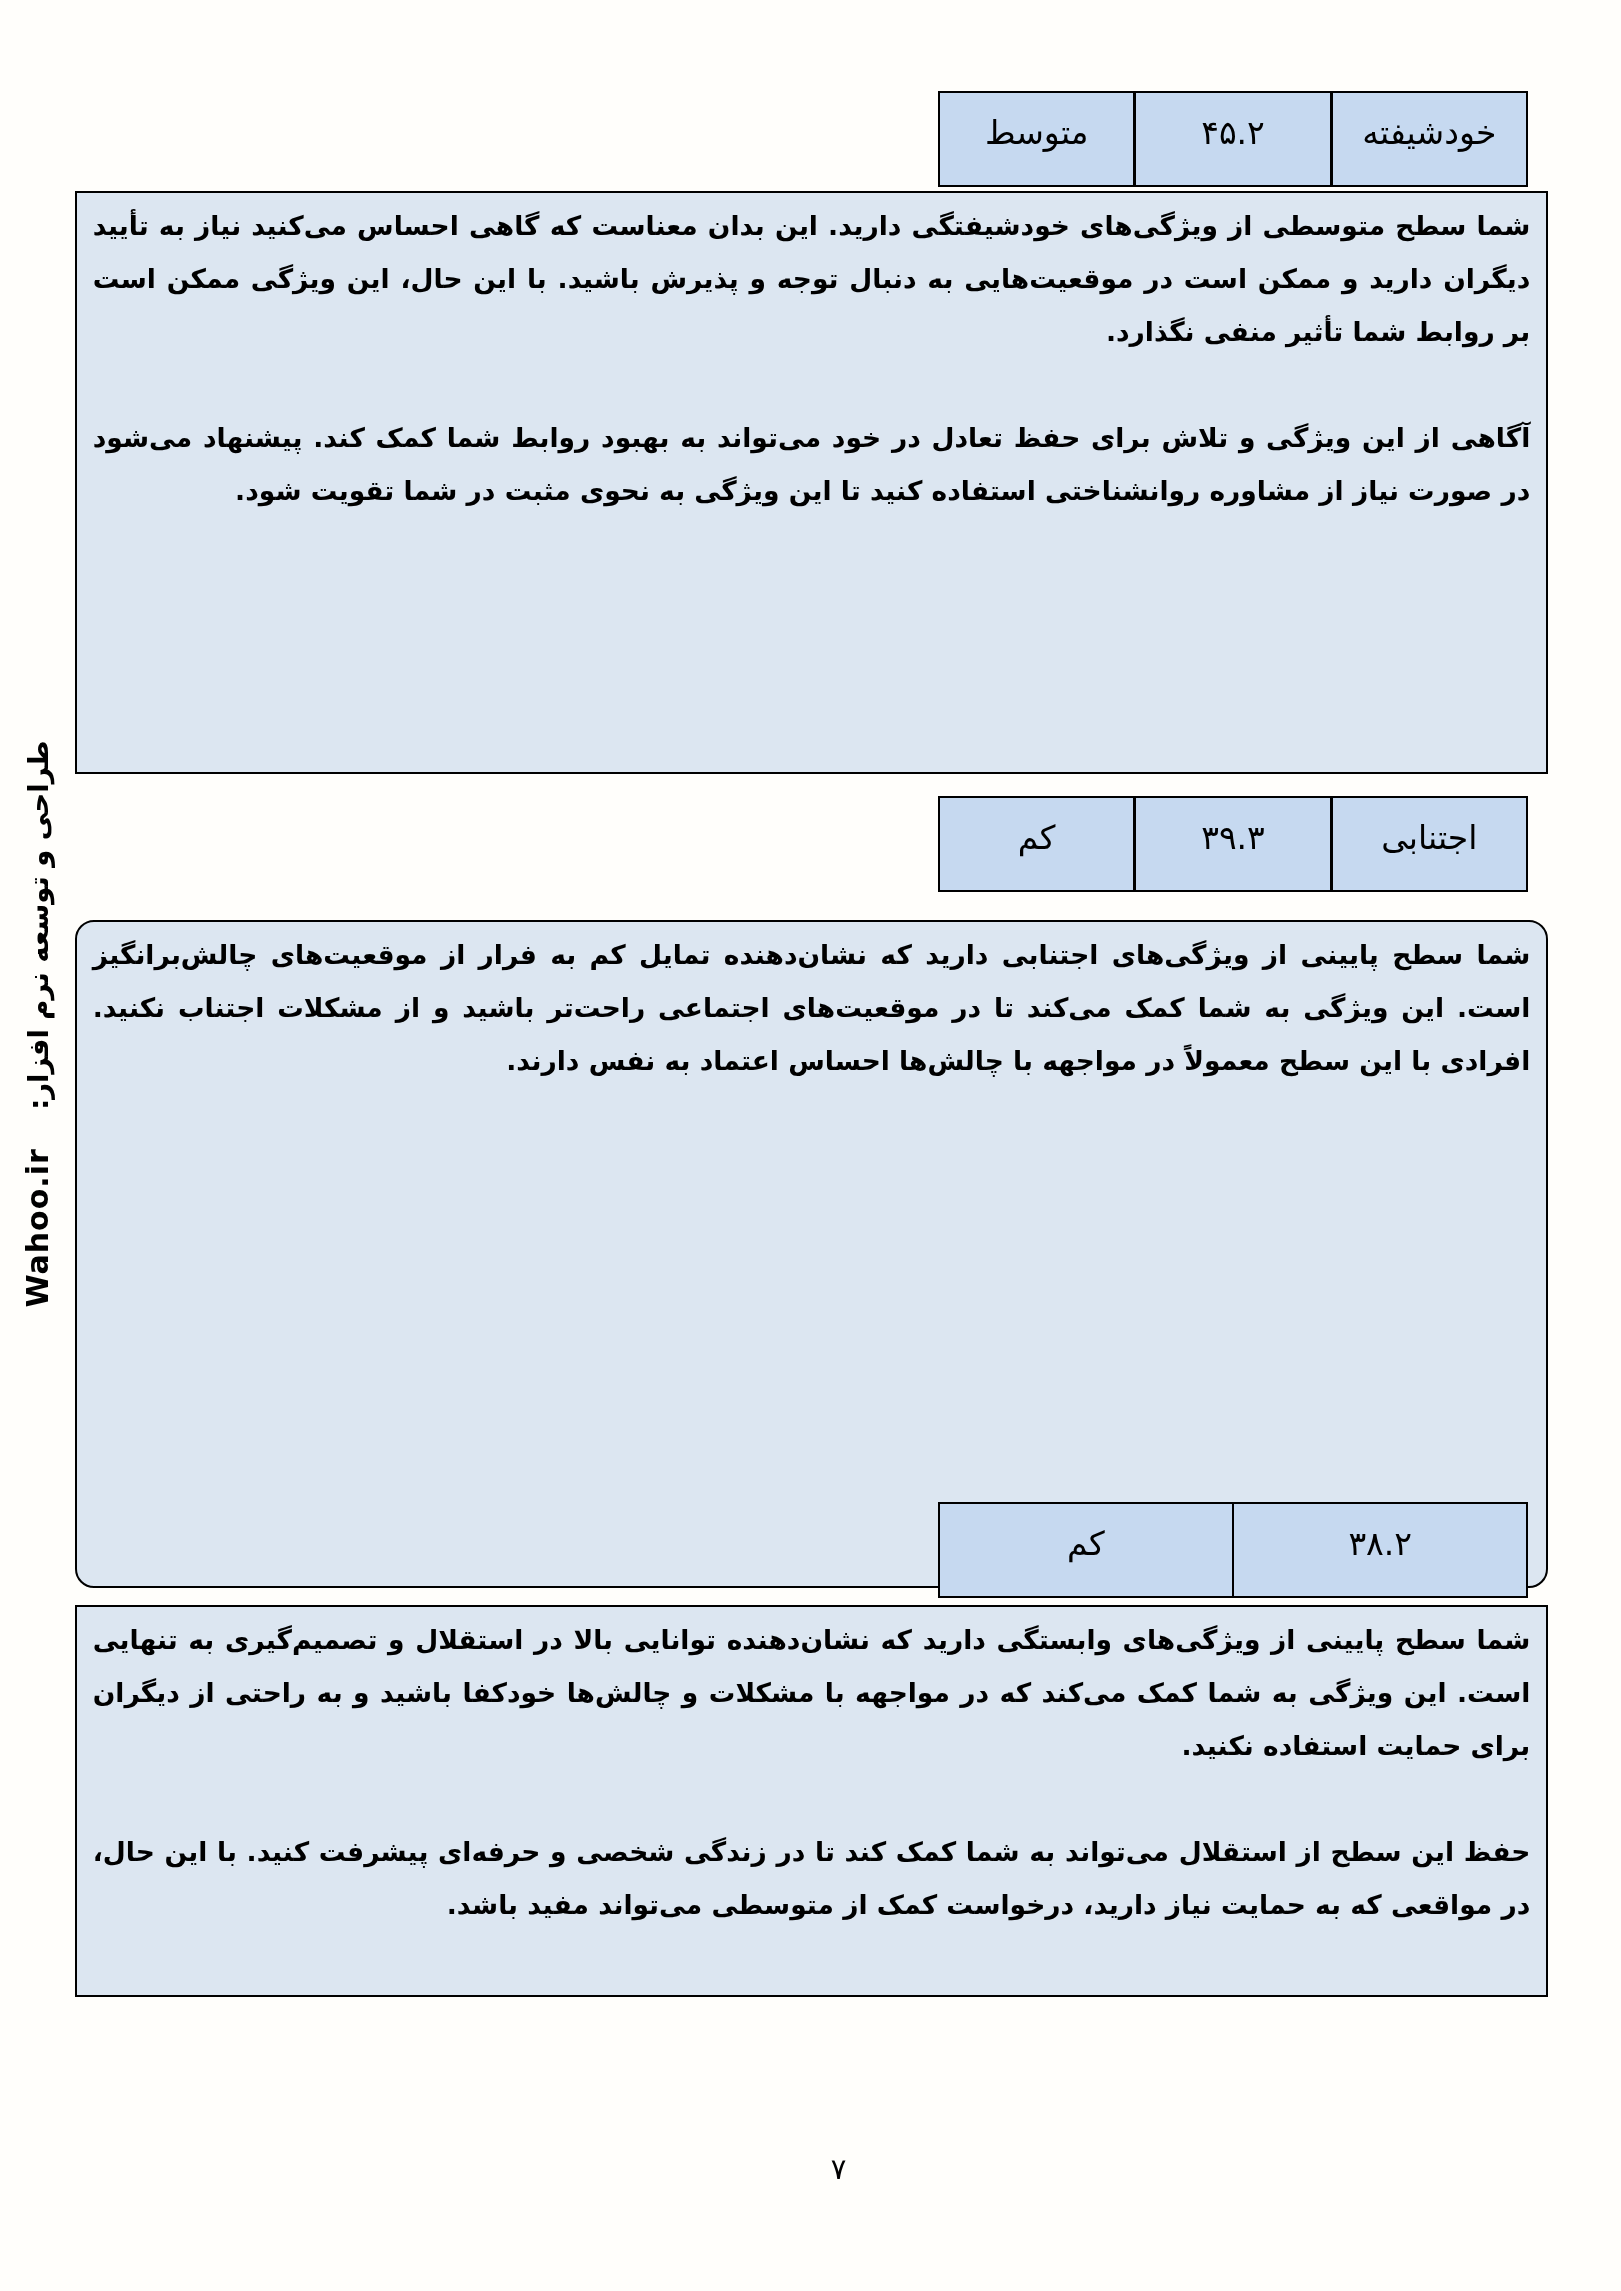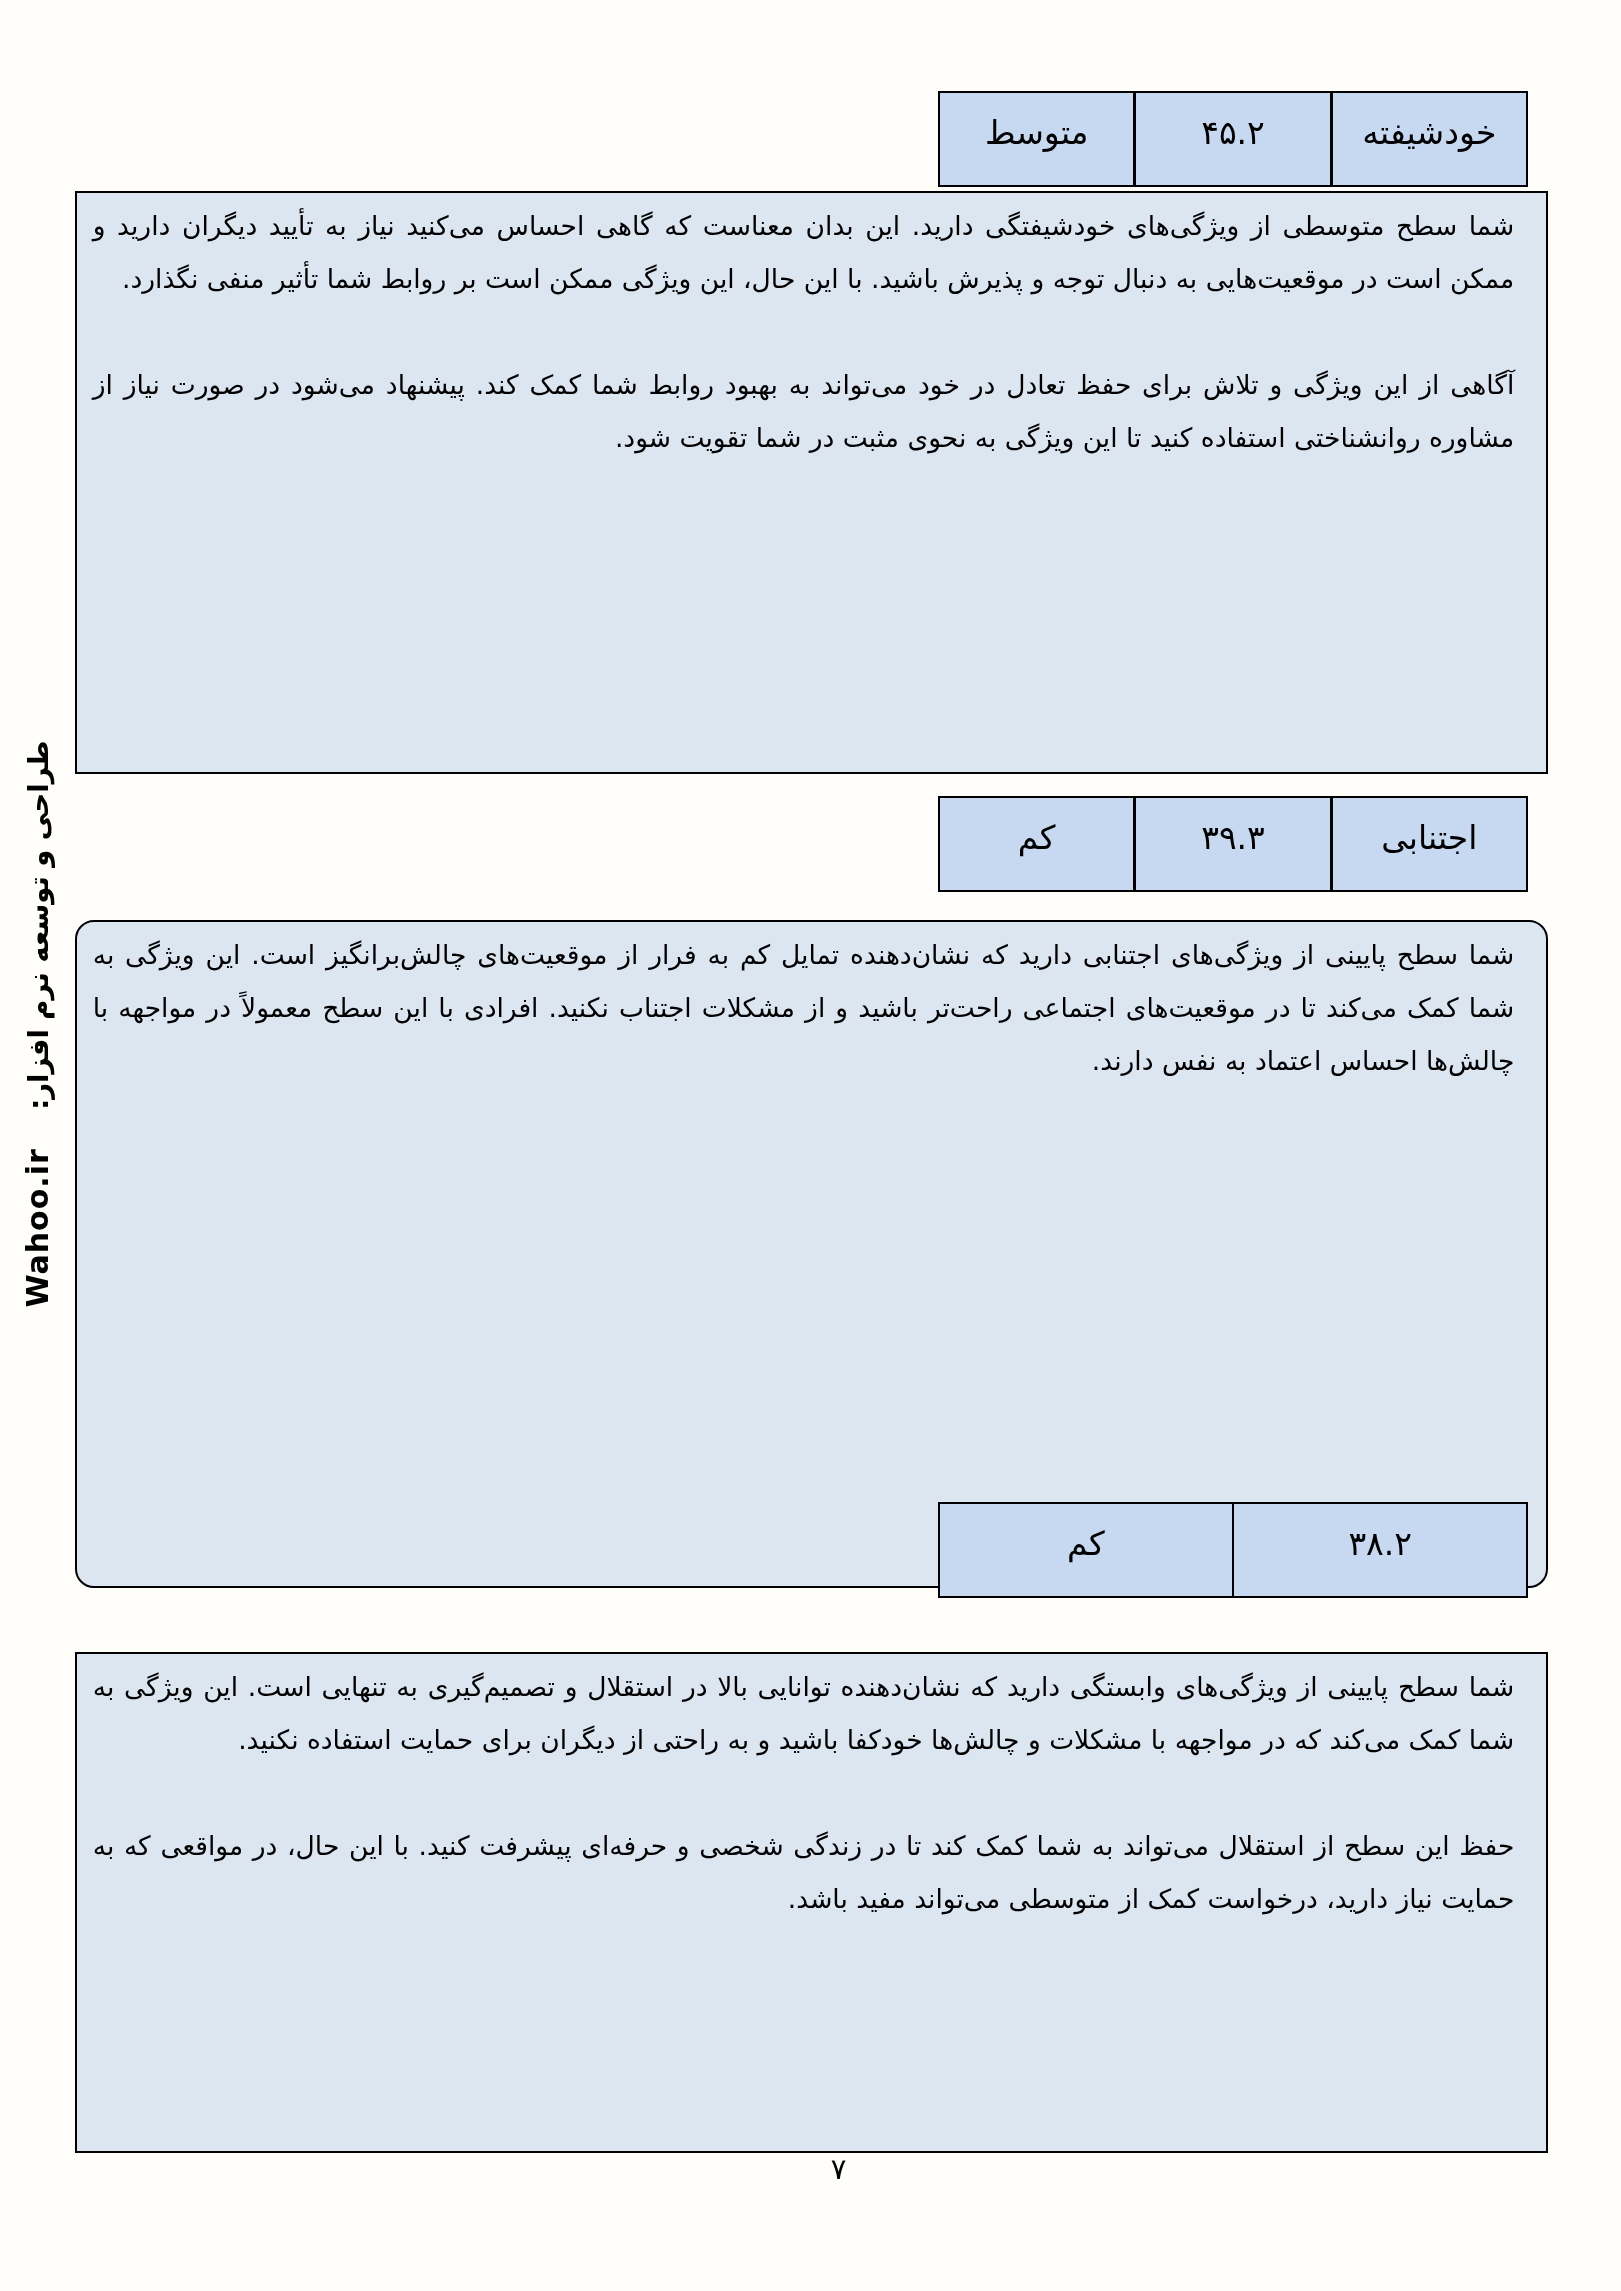--- a/index.html
+++ b/index.html
@@ -42,21 +42,21 @@
     left: 75px;
     width: 1473px;
     background: #dce6f1;
     border: 2px solid #000;
     direction: rtl;
     text-align: justify;
     padding: 5.9px 15.7px 0 15.7px;
     font-size: 26.5px;
     line-height: 53px;
   }
-  .desc-box p { margin: 0 16px 53px 0; }
+  .desc-box p { margin: 0 0 53px 0; font-weight: bold; }
 
   
   .sidebar-credit {
     position: absolute;
     left: 37px;
     top: 1024px;
     transform: translate(-50%, -50%) rotate(-90deg);
     white-space: nowrap;
     direction: rtl;
     font-weight: bold;
@@ -79,21 +79,21 @@
     text-align: center;
     font-size: 29px;
   }
 
   
   #header-1 { top: 91px; }
   #box-1    { top: 191px; height: 583px; }
   #header-2 { top: 796px; }
   #box-2    { top: 920px; height: 668px; border-radius: 19px; }
   #header-3 { top: 1502px; }
-  #box-3    { top: 1652px; height: 501px; }
+  #box-3    { top: 1605px; height: 392px; }
 </style>
 </head>
 <body>
 
 <div class="trait-table" id="header-1">
   <div class="trait-cell">خودشیفته</div>
   <div class="trait-cell">۴۵.۲</div>
   <div class="trait-cell">متوسط</div>
 </div>
 <div class="desc-box" id="box-1">

